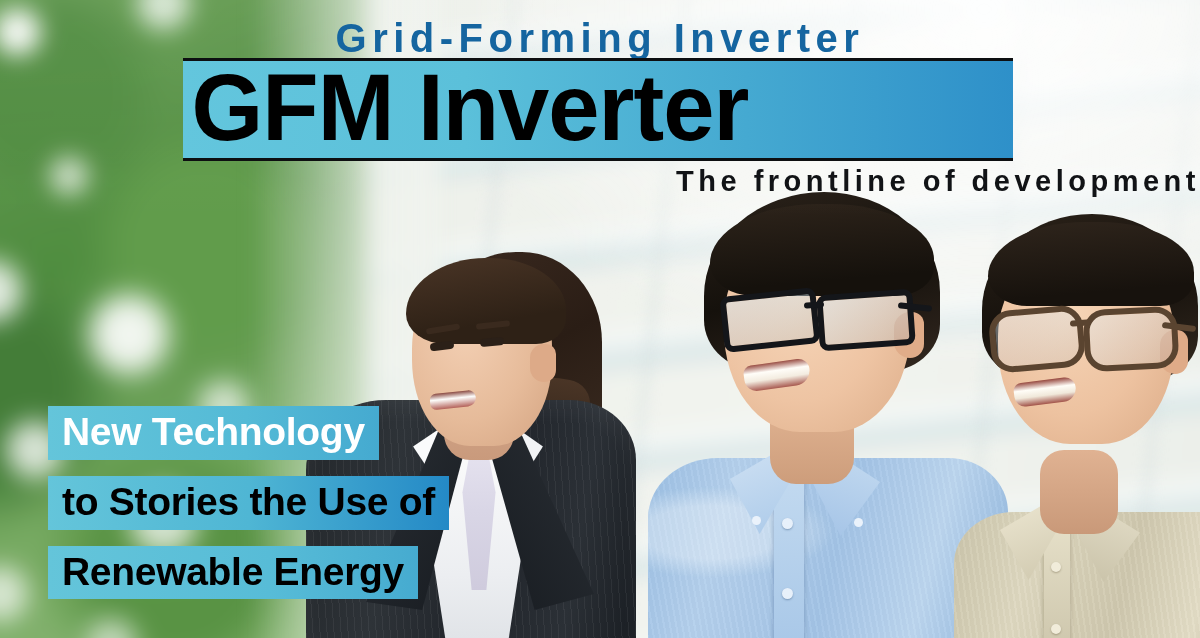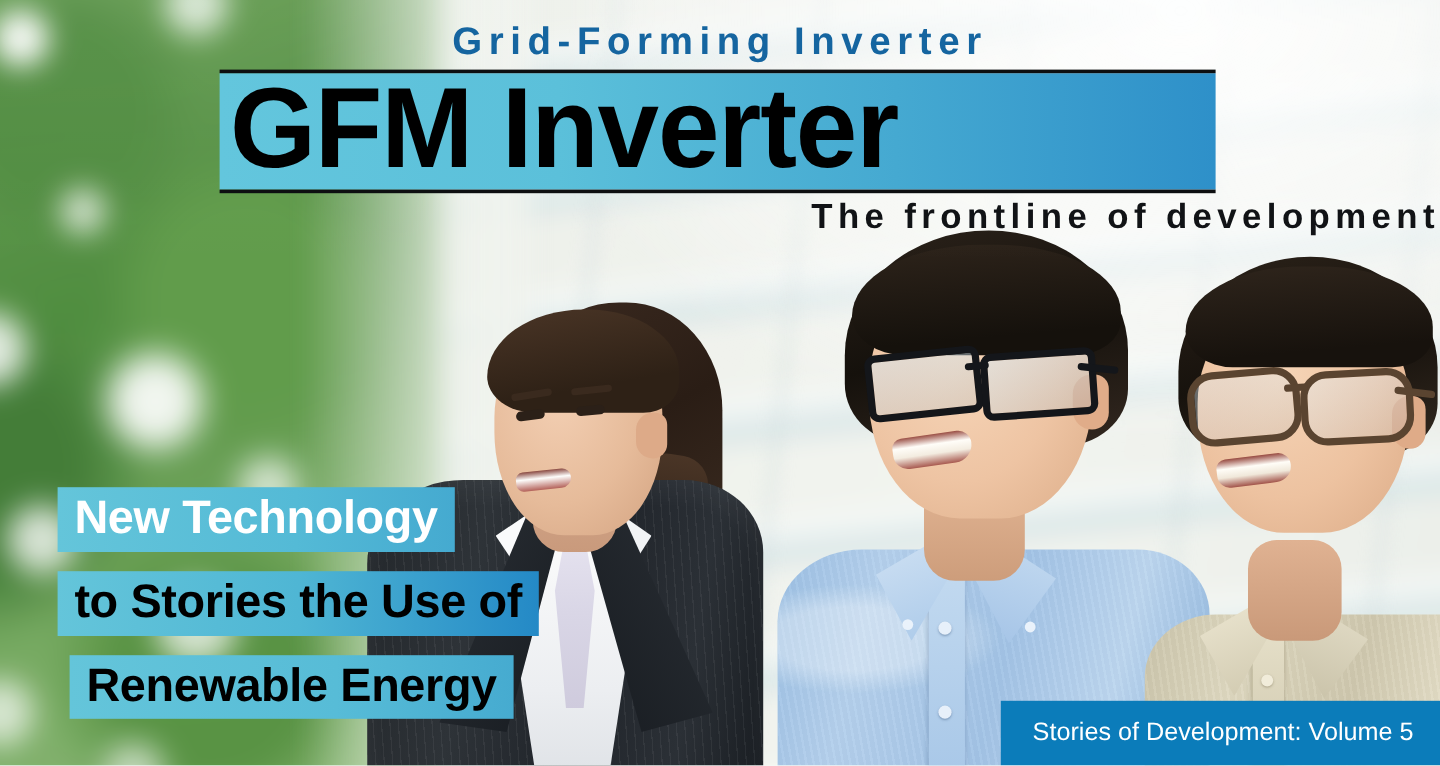--- a/index.html
+++ b/index.html
@@ -333,21 +333,21 @@
     background: linear-gradient(180deg, rgba(255,255,255,.05) 0%, rgba(255,255,255,0) 35%);
     pointer-events:none;
   }
 
   
   .eyebrow {
     position: absolute;
     left: 0; right: 0; top: 18px;
     text-align: center;
     color: #1565a0;
-    font-size: 32px;
+    font-size: 40px;
     font-weight: bold;
     letter-spacing: 5.5px;
     line-height: 1;
     white-space: nowrap;
   }
 
   .title-band {
     position: absolute;
     left: 183px; top: 58px;
     width: 830px; height: 103px;
@@ -388,21 +388,21 @@
     display: inline-block;
     padding: 6px 14px 8px 14px;
     font-size: 39px;
     font-weight: bold;
     line-height: 1.02;
     letter-spacing: -0.3px;
     white-space: nowrap;
     text-align: right;
   }
   .headline .row { display: block; margin-bottom: 16px; }
-  .headline .row:last-child { margin-bottom: 0; margin-left: 10px; }
+  .headline .row:last-child { margin-bottom: 0; }
   .headline .line.l1 {
     color: #ffffff;
     background: linear-gradient(90deg, #64c5da 0%, #54bad6 60%, #45aad0 100%);
   }
   .headline .line.l2 {
     color: #000000;
     background: linear-gradient(90deg, #64c5da 0%, #4fb6d4 50%, #2489c6 100%);
   }
   .headline .line.l3 {
     color: #000000;
@@ -513,15 +513,14 @@
       <span class="line l1">New Technology</span>
     </span>
     <span class="row">
       <span class="line l2">to Stories the Use of</span>
     </span>
     <span class="row">
       <span class="line l3">Renewable Energy</span>
     </span>
   </div>
 
-  <div class="volume-badge">Stories of Development: Volume 5</div>
 
 </div>
 
 </body></html>

